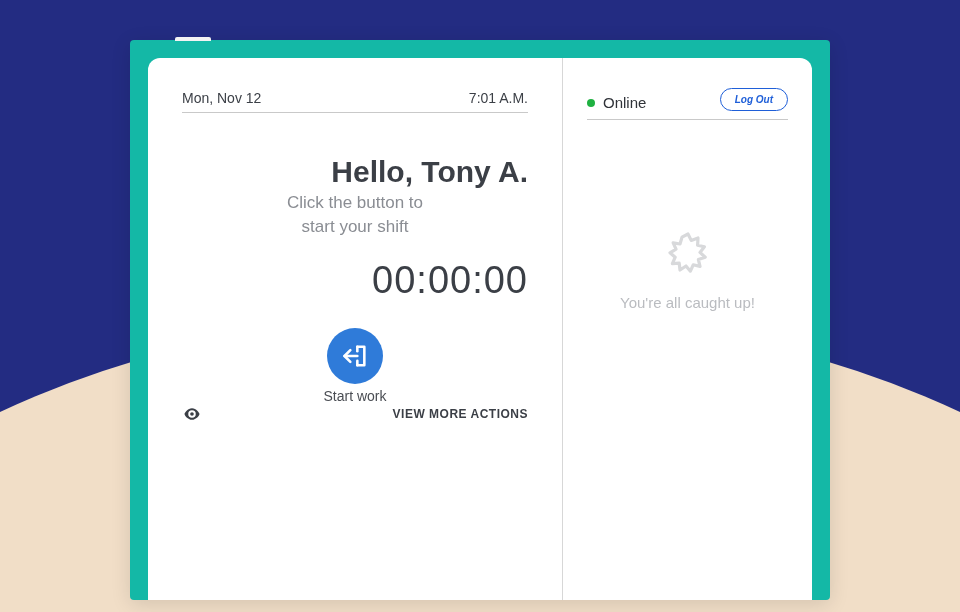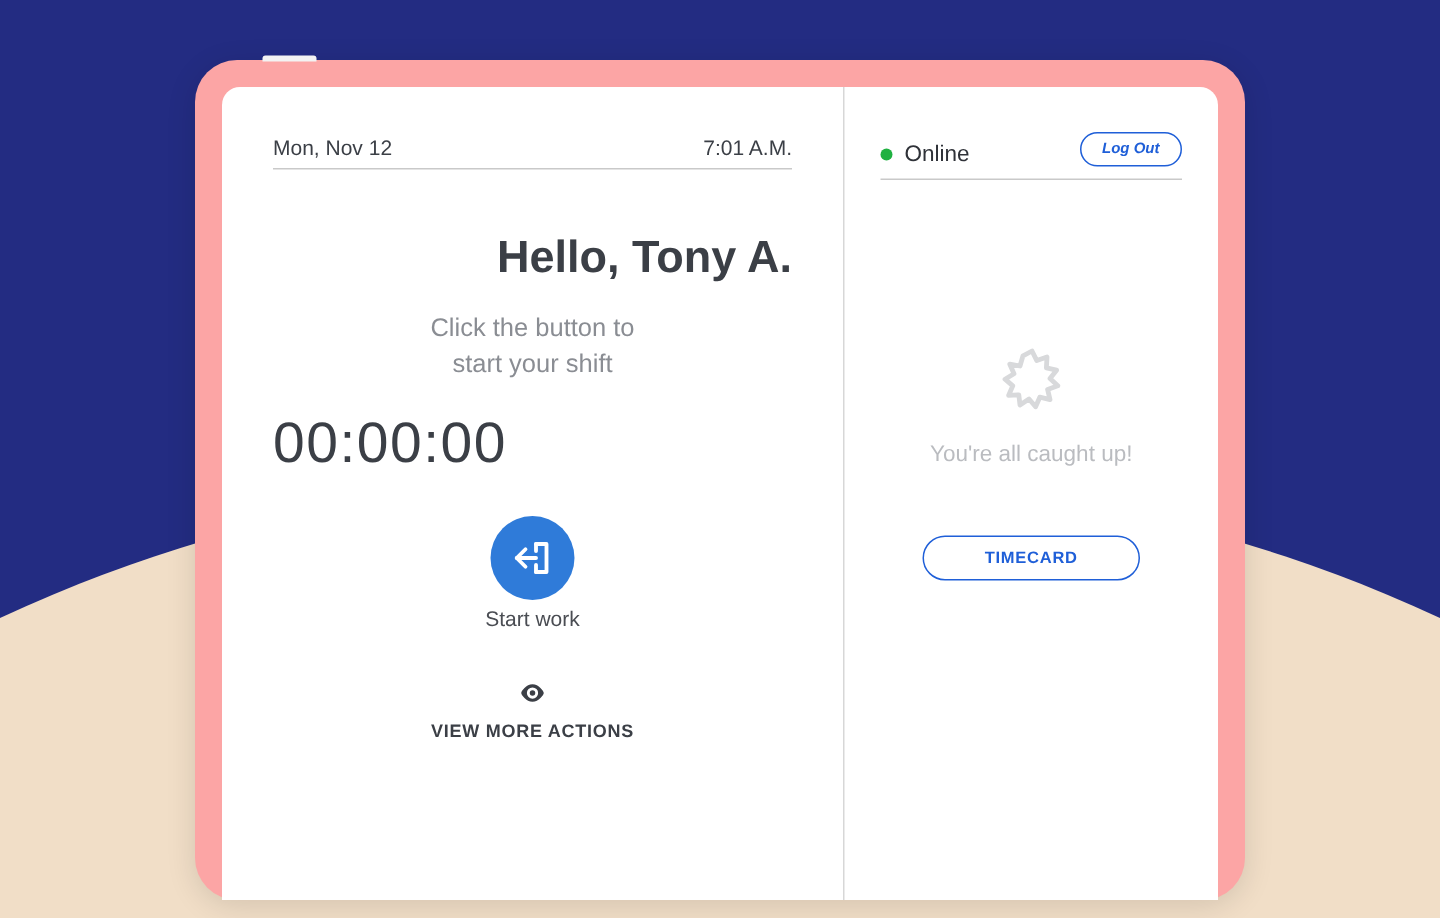--- a/index.html
+++ b/index.html
@@ -21,22 +21,22 @@
       background: #f1dec7;
       border-radius: 50%;
       z-index: 0;
     }
     .tablet {
       position: absolute;
       top: 40px;
       left: 130px;
       width: 700px;
       height: 560px;
-      background: #fca5a5;
-      border-radius: 28px;
+      background: #14b8a6;
+      border-radius: 4px;
       z-index: 1;
       box-shadow: 0 4px 20px rgba(0,0,0,0.12);
     }
     .notch {
       position: absolute;
       top: -3px;
       left: 45px;
       width: 36px;
       height: 4px;
       background: #f3f3f3;
@@ -77,30 +77,30 @@
       border-bottom: 1px solid #c9c9c9;
     }
     .greeting {
       margin-top: 42px;
       text-align: right;
       font-size: 30px;
       font-weight: 700;
       color: #3b3f46;
     }
     .subtext {
-      margin-top: 18px;
+      margin-top: 2px;
       text-align: center;
       font-size: 17px;
       color: #8a8d93;
       line-height: 1.4;
       white-space: pre-line;
     }
     .timer {
       margin-top: 20px;
-      text-align: left;
+      text-align: right;
       font-size: 38px;
       font-weight: 300;
       letter-spacing: 1px;
       color: #3b3f46;
     }
     .start-btn-wrap {
       margin-top: 26px;
       text-align: center;
     }
     .start-btn {
@@ -114,28 +114,26 @@
       justify-content: center;
       cursor: pointer;
     }
     .start-label {
       margin-top: 4px;
       text-align: center;
       font-size: 14px;
       color: #4a4d53;
     }
     .more-actions {
-      margin-top: 32px;
       text-align: center;
       display: flex;
       align-items: center;
       justify-content: space-between;
       gap: 8px;
       cursor: pointer;
-      flex-direction: column;
     }
     .more-actions-label {
       font-size: 12px;
       font-weight: 700;
       letter-spacing: 0.5px;
       color: #3b3f46;
     }
     .status-row {
       width: 100%;
       display: flex;
@@ -245,17 +243,16 @@
       </div>
 
       <div class="spacer"></div>
 
       <svg class="sun-icon" width="48" height="48" viewBox="0 0 24 24" fill="none" stroke="currentColor" stroke-width="1.6" stroke-linejoin="round">
         <polygon points="12,2 13.6,5.2 17,4 16.8,7.6 20.2,8.4 18,11.2 20.6,13.6 17.2,14.8 18,18.2 14.6,17.4 13.2,20.6 11,18 8,20 7.6,16.6 4.2,16.8 5.6,13.6 3,11.4 6,9.6 4.6,6.4 8,7 9,3.6"></polygon>
       </svg>
 
       <div class="caught-up-text">You're all caught up!</div>
 
-      <button class="timecard-btn">TIMECARD</button>
     </div>
 
   </div>
 </div>
 
 </body></html>

